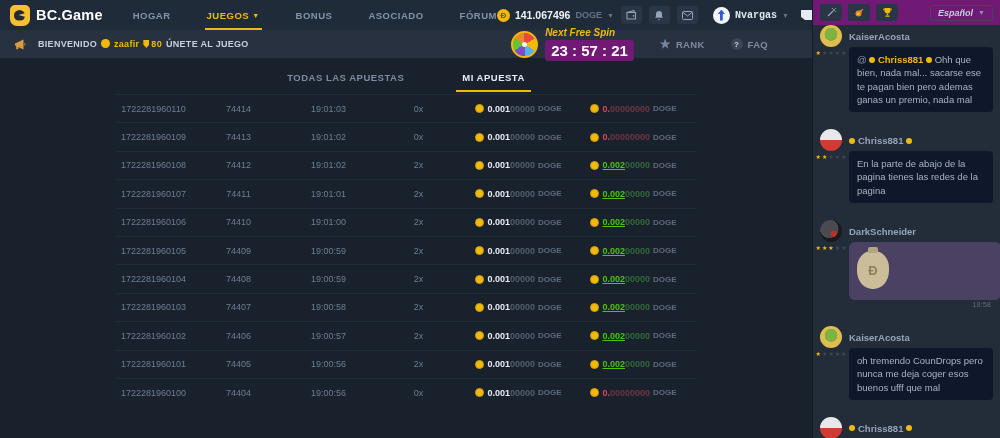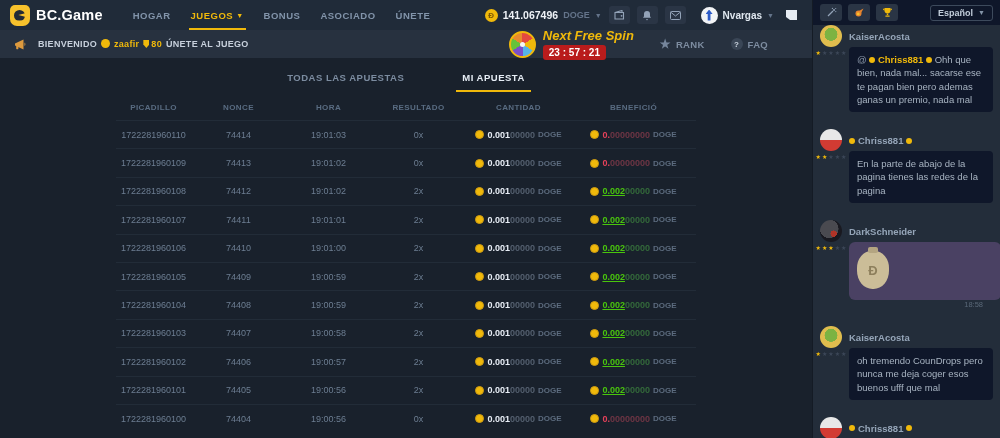--- a/index.html
+++ b/index.html
@@ -10,56 +10,56 @@
   
   .main { width:812px; display:flex; flex-direction:column; background:#19212c; }
 
   
   .navbar { height:30px; background:#202b39; display:flex; align-items:center; padding:0 10px; flex-shrink:0; }
   .logo { display:flex; align-items:center; gap:6px; margin-right:30px;justify-content:flex-end; }
   .logo-mark { width:20px; height:21px; background:#f6c12c; border-radius:5px 5px 7px 7px; position:relative; }
   .logo-mark::after { content:""; position:absolute; left:4px; top:5px; width:11px; height:11px;
     background:#222a36; border-radius:50%; clip-path:polygon(0 0,100% 0,100% 35%,40% 50%,100% 65%,100% 100%,0 100%); }
   .logo-text { color:#fff; font-weight:bold; font-size:14.5px; letter-spacing:.2px; }
-  .nav-items { display:flex; gap:20px; height:30px; }
+  .nav-items { display:flex; gap:36px; height:30px; }
   .nav-item { color:#8294aa; font-size:9.5px; font-weight:bold; letter-spacing:.5px;
     display:flex; align-items:center; gap:3px; position:relative; cursor:pointer; }
   .nav-item.active { color:#f0b90b; }
   .nav-item.active::after { content:""; position:absolute; bottom:0; left:-2px; right:-2px; height:2px; background:#f0b90b; }
   .caret { font-size:7px; line-height:1; }
   .nav-right { margin-left:auto; display:flex; align-items:center; gap:7px; }
   .balance { display:flex; align-items:center; gap:5px; cursor:pointer; }
   .coin-lg { width:13px; height:13px; border-radius:50%; background:#f0b90b; color:#7a5600;
     font-size:8px; font-weight:bold; display:flex; align-items:center; justify-content:center; }
   .balance-amt { color:#eef2f7; font-size:10.5px; font-weight:bold; }
   .balance-cur { color:#64748a; font-size:9px; font-weight:bold; }
   .balance .caret { color:#64748a; }
   .icon-btn { width:21px; height:18px; background:#2a3545; border-radius:3px;
     display:flex; align-items:center; justify-content:center; cursor:pointer; }
   .user { display:flex; align-items:center; gap:5px; margin-left:8px; cursor:pointer; }
   .avatar-sm { width:17px; height:17px; border-radius:50%; background:#f2f4f6; position:relative; overflow:hidden; }
   .avatar-sm::after { content:""; position:absolute; left:5px; top:3px; width:7px; height:11px;
     background:#2d5cc8; clip-path:polygon(50% 0,100% 40%,70% 40%,70% 100%,30% 100%,30% 40%,0 40%); }
-  .user-name { color:#dfe7ef; font-size:10px; font-weight:bold; }
+  .user-name { color:#dfe7ef; font-size:10px; font-weight:bold;font-family:Liberation Mono, monospace; }
   .user .caret { color:#64748a; }
 
   
   .welcome { height:28px; background:#27313f; display:flex; align-items:center; padding:0 14px; gap:10px; flex-shrink:0; }
   .w-text { font-size:9px; font-weight:bold; color:#c7d0dc; letter-spacing:.3px; display:flex; align-items:flex-start; gap:4px; }
   .w-emoji { width:9px; height:9px; border-radius:50%; background:#f0b90b; display:inline-block; }
   .w-user { color:#f0b90b; }
   .w-level { color:#f0b90b; display:flex; align-items:center; gap:2px; }
   .medal { width:6px; height:8px; background:#f0b90b; clip-path:polygon(0 0,100% 0,100% 55%,50% 100%,0 55%); display:inline-block; }
   .welcome-right { margin-left:auto; display:flex; align-items:center; gap:26px; padding-right:30px; }
   .spin { display:flex; align-items:center; gap:7px; cursor:pointer; }
   .wheel { width:27px; height:27px; border-radius:50%; border:2px solid #f0b90b; position:relative; flex-shrink:0;
     background:conic-gradient(#e5493f 0 60deg,#f0b90b 60deg 120deg,#56b3e8 120deg 180deg,#7a4fc9 180deg 240deg,#67c23a 240deg 300deg,#e88b2e 300deg 360deg); }
   .wheel::after { content:""; position:absolute; left:9px; top:9px; width:5px; height:5px; border-radius:50%; background:#f5f5f5; }
-  .spin-title { color:#f0b90b; font-size:13px; font-weight:bold; font-style:italic; }
-  .spin-timer { background:#b91c1c; color:#fff; font-size:10px; font-weight:bold; padding:2px 6px; border-radius:3px; margin-top:2px; width:fit-content; }
+  .spin-title { color:#f0b90b; font-size:10px; font-weight:bold; font-style:italic; }
+  .spin-timer { background:#701a75; color:#fff; font-size:15px; font-weight:bold; padding:2px 6px; border-radius:3px; margin-top:2px; width:fit-content; }
   .rank, .faq { display:flex; align-items:center; gap:5px; color:#7d8ca0; font-size:9.5px; font-weight:bold; cursor:pointer; letter-spacing:.3px; }
   .rank-star { color:#76869c; font-size:12px; line-height:1; }
   .faq-q { width:12px; height:12px; border-radius:50%; background:#3a4656; color:#cdd6e1;
     font-size:8px; font-weight:bold; display:flex; align-items:center; justify-content:center; }
 
   
   .content { flex:1; padding-top:6px;border-radius:30px; }
   .tabs { width:580px; margin:0 auto; display:flex; justify-content:center; gap:58px; padding-top:8px; }
   .tab { font-size:9.5px; font-weight:bold; color:#7c8ca0; letter-spacing:.5px; padding-bottom:9px; position:relative; cursor:pointer; }
   .tab.active { color:#e6edf5; }
@@ -73,21 +73,21 @@
   .money { display:flex; align-items:center; justify-content:center; gap:3px; }
   .coin-sm { width:9px; height:9px; border-radius:50%; background:#f0b90b; border:1.5px solid #cf9c11; flex-shrink:0; }
   .amt { font-size:9px; font-weight:bold; white-space:nowrap; }
   .amt .hi { color:#e8eef6; } .amt .lo { color:#535f6e; font-style:normal; }
   .amt.win .hi { color:#49c50d;text-decoration:underline; } .amt.win .lo { color:#33693a; }
   .amt.loss .hi { color:#e5415a; } .amt.loss .lo { color:#6e3544; }
   .cur { color:#5c6b7e; font-size:8px; font-weight:bold; }
 
   
   .chat { width:188px; background:#232d3a; border-left:1px solid #141b25; display:flex; flex-direction:column; }
-  .chat-top { height:25px; background:#0f172a; display:flex; align-items:center; padding:0 7px; gap:6px; flex-shrink:0; }
+  .chat-top { height:25px; background:#701a75; display:flex; align-items:center; padding:0 7px; gap:6px; flex-shrink:0;font-style:italic; }
   .chat-icon-btn { width:22px; height:17px; background:#2a3545; border-radius:3px;
     display:flex; align-items:center; justify-content:center; cursor:pointer; }
   .lang { margin-left:auto; display:flex; align-items:center; gap:5px; border:1px solid #3d4a5c;
     border-radius:3px; padding:2px 7px; color:#c3cedb; font-size:9px; font-weight:bold; cursor:pointer; }
   .lang .caret { color:#8494a8; }
   .chat-body { flex:1; overflow:hidden; padding:6px 7px 0 6px; }
   .msg { display:flex; gap:6px; margin-bottom:9px; }
   .msg.clipped { margin-top:-8px; }
   .msg-left { width:24px; flex-shrink:0; display:flex; flex-direction:column; align-items:center; gap:3px; padding-top:2px; }
   .av { width:22px; height:22px; border-radius:50%; cursor:pointer; }
@@ -98,21 +98,21 @@
   .stars { display:flex; gap:1px; }
   .star { font-size:6px; line-height:1; color:#3c4758; }
   .star.on { color:#f0b90b; }
   .msg-body { flex:1; min-width:0; }
   .msg-user { font-size:9.5px; font-weight:bold; color:#95a5b8; margin:8px 0 5px; display:flex; align-items:center; gap:3px; cursor:pointer; }
   .badge-dot { width:6px; height:6px; background:#f0b90b; border-radius:50%; display:inline-block; flex-shrink:0; }
   .bubble { background:#0f172a; border-radius:4px; padding:6px 8px; font-size:9.5px; color:#a8b4c2;
     line-height:1.4; margin-bottom:6px; max-width:152px; }
   .mention { color:#f0b90b; font-weight:bold; }
   .at { color:#8a97a8; }
-  .time-note { text-align:right; font-size:7.5px; color:#5a6878; margin:-3px 10px 6px 0; }
+  .time-note { text-align:right; font-size:7.5px; color:#5a6878; margin:-3px 2px 6px 0; }
   .drop-card { width:152px; background:#4a4163; border-radius:6px; padding:9px 8px 11px; display:flex; gap:9px; margin-bottom:3px; }
   .bag { width:32px; height:38px; background:#cbbd98; border-radius:45% 45% 48% 48%; position:relative;
     display:flex; align-items:center; justify-content:center; color:#8d7f5c; font-weight:bold; font-size:13px; flex-shrink:0; }
   .bag::before { content:""; position:absolute; top:-4px; left:11px; width:10px; height:6px; background:#b4a581; border-radius:2px; }
   .card-info { display:flex; flex-direction:column; gap:4px; padding-top:2px; }
   .card-title { color:#efeaf8; font-weight:bold; font-size:10px; }
   .card-sub { color:#b9b0d2; font-size:8px; }
   .card-btn { border:1px solid #9a92b5; color:#d6d0e6; background:transparent; font-size:8px;
     padding:2px 10px; border-radius:3px; width:fit-content; cursor:pointer; font-family:inherit; }
   svg { display:block; }
@@ -127,21 +127,21 @@
     <div class="navbar">
       <div class="logo">
         <div class="logo-mark"></div>
         <div class="logo-text">BC.Game</div>
       </div>
       <div class="nav-items">
           <div class="nav-item">HOGAR</div>
           <div class="nav-item active">JUEGOS<span class="caret">▼</span></div>
           <div class="nav-item">BONUS</div>
           <div class="nav-item">ASOCIADO</div>
-          <div class="nav-item">ÚNETE</div>
+          <div class="nav-item">FÓRUM</div>
         </div>
       <div class="nav-right">
         <div class="balance">
           <div class="coin-lg">Đ</div>
           <span class="balance-amt">141.067496</span>
           <span class="balance-cur">DOGE</span>
           <span class="caret">▼</span>
         </div>
         <div class="icon-btn">
           <svg width="11" height="10" viewBox="0 0 11 10">
@@ -208,28 +208,20 @@
         </div>
       </div>
     </div>
 
     <div class="content">
       <div class="tabs">
           <div class="tab">TODAS LAS APUESTAS</div>
           <div class="tab active">MI APUESTA</div>
         </div>
       <div class="table">
-        <div class="grid-row thead">
-            <div class="th">PICADILLO</div>
-            <div class="th">NONCE</div>
-            <div class="th">HORA</div>
-            <div class="th">RESULTADO</div>
-            <div class="th">CANTIDAD</div>
-            <div class="th">BENEFICIÓ</div>
-          </div>
         <div>
             <div class="grid-row trow">
               <div class="cell">1722281960110</div>
               <div class="cell">74414</div>
               <div class="cell">19:01:03</div>
               <div class="cell">0x</div>
               <div class="cell money">
                 <span class="coin-sm"></span>
                 <span class="amt"><span class="hi">0.001</span><span class="lo">00000</span></span>
                 <span class="cur">DOGE</span>

